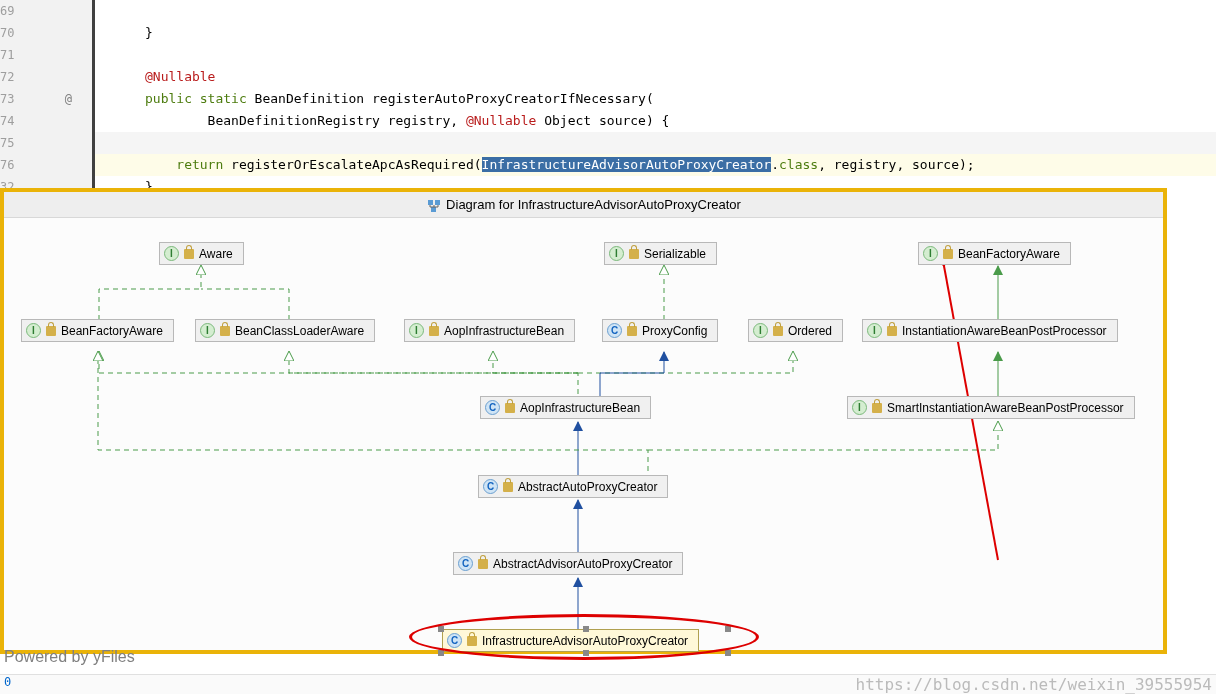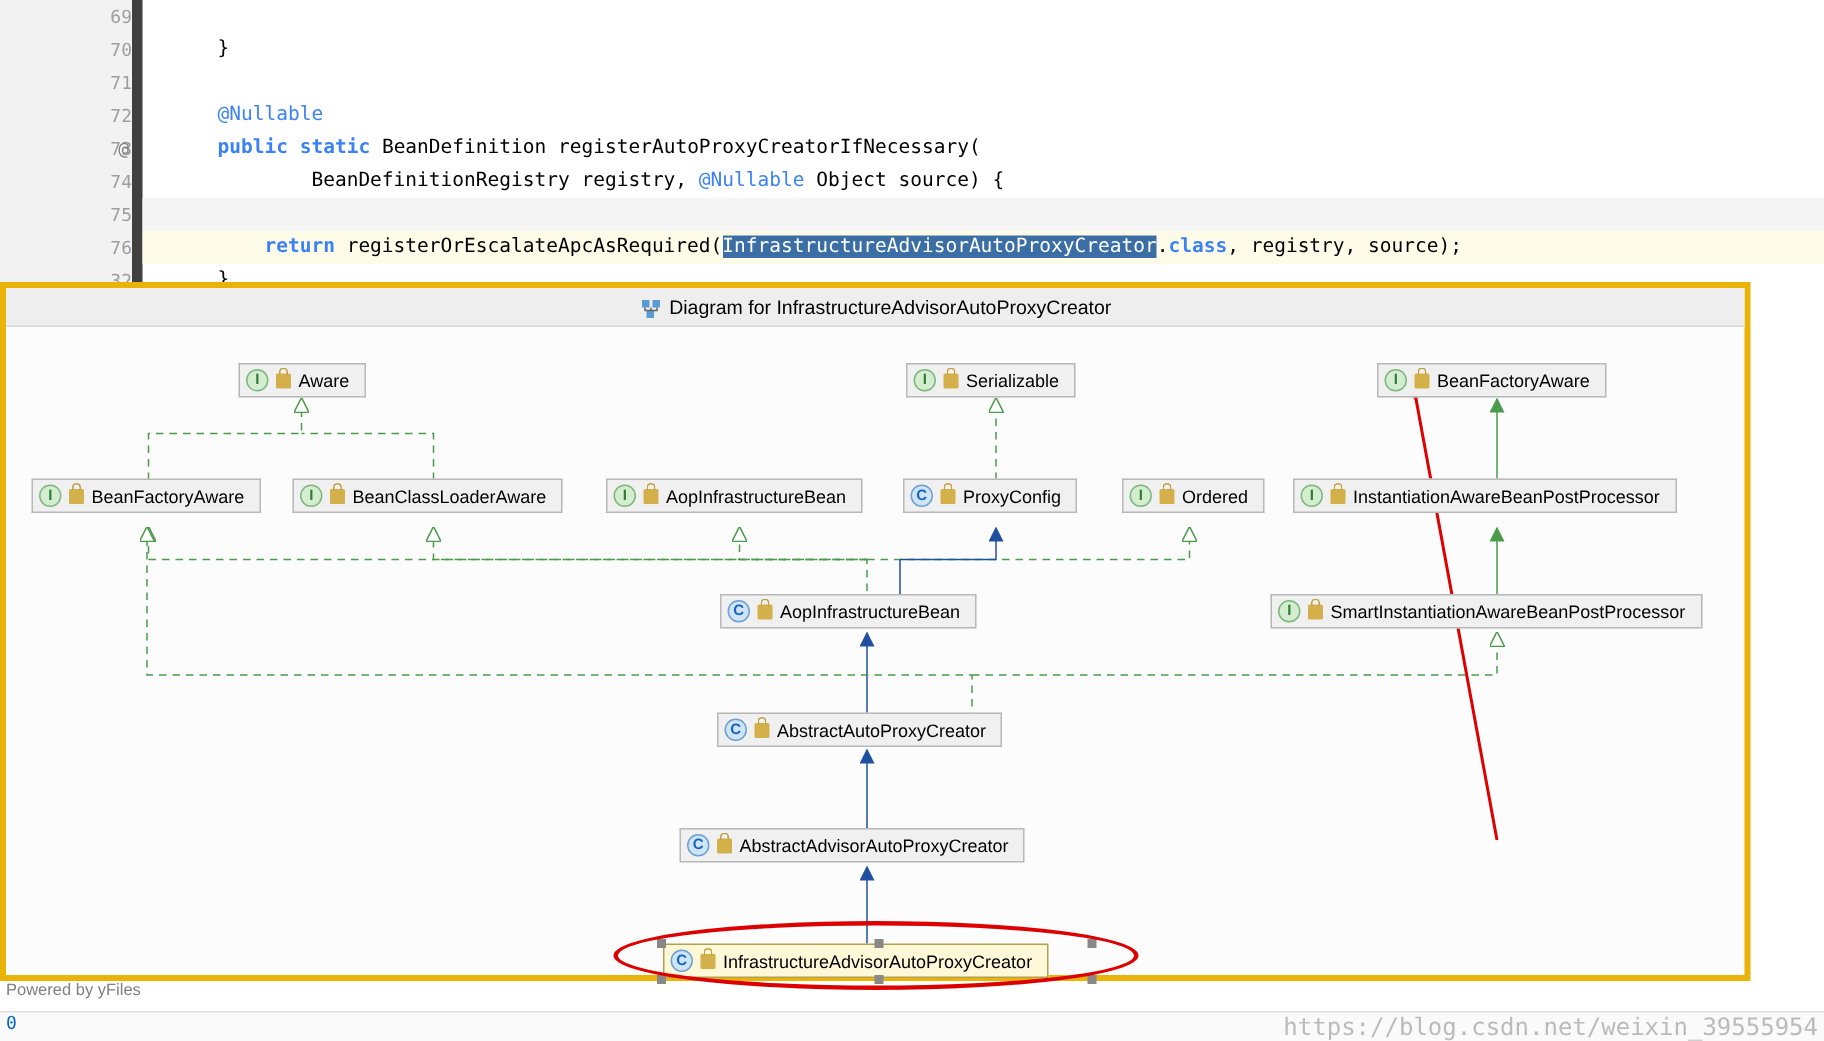--- a/index.html
+++ b/index.html
@@ -1,42 +1,42 @@
 <!DOCTYPE html>
 <html><head>
   <meta charset="utf-8">
   <style>
     *{margin:0;padding:0;box-sizing:border-box}
     body{font-family:Consolas,Monaco,monospace;font-size:13px;background:#fff;width:1216px;height:694px;overflow:hidden}
     .editor{display:flex;height:188px;background:#fff}
-    .gutter{width:95px;background:#f2f2f2;border-right:7px solid #404040;text-align:right;}
+    .gutter{width:95px;background:#f2f2f2;border-right:3px solid #404040;text-align:left;padding-right:18px}
     .gutter-row{height:22px;line-height:22px;color:#9e9e9e;font-size:12px;position:relative}
     .gutter-row .at{position:absolute;right:2px;color:#808080}
     .code-area{flex:1;position:relative}
     .code-line{height:22px;line-height:22px;padding-left:50px;white-space:pre}
     .code-line.hl{background:#fefce8}
     .code-line.hl-band{background:#f5f5f5}
-    .kw{color:#3b82f6;font-weight:bold}
-    .ann{color:#3b82f6}
+    .kw{color:#4d7c0f;font-weight:normal}
+    .ann{color:#b91c1c}
     .fn{}
     .sel{background:#3b6ea5;color:#fff}
     .diagram-wrap{width:1167px;height:466px;position:relative;background:#fcfcfc;border:4px solid #eab308}
     .diagram-title{height:26px;background:#eee;text-align:center;line-height:26px;font-size:13px;font-family:"Segoe UI",sans-serif;border-bottom:1px solid #d8d8d8;position:relative}
     .diagram-title .ticon{display:inline-block;width:16px;height:16px;vertical-align:middle;margin-right:4px}
     .canvas{position:absolute;top:26px;left:0;width:1167px;height:440px}
     svg.edges{position:absolute;top:0;left:0;width:1167px;height:440px}
     .node{position:absolute;background:#f0f0f0;border:1px solid #b8b8b8;padding:3px 10px 3px 4px;font-family:"Segoe UI",sans-serif;font-size:12px;display:flex;align-items:center;gap:5px;white-space:nowrap}
     .node.hl-node{background:#fff8d8;border-color:#b0a050}
     .badge{width:15px;height:15px;border-radius:50%;display:flex;align-items:center;justify-content:center;font-size:10px;font-weight:bold}
     .badge.i{background:#d4edd0;color:#2e7d32;border:1px solid #7cb97c}
     .badge.c{background:#cfe4f5;color:#1565c0;border:1px solid #6ca0d0}
     .lock{width:10px;height:10px;display:inline-block;background:linear-gradient(#d4b04a,#d4b04a);border-radius:1px;position:relative}
     .lock::before{content:"";position:absolute;top:-4px;left:2px;width:4px;height:4px;border:1px solid #c0a040;border-bottom:none;border-radius:3px 3px 0 0}
     .ellipse{position:absolute;border:3px solid #d00;border-radius:50%}
-    .footer-left{position:absolute;bottom:28px;left:4px;font-family:"Segoe UI",sans-serif;font-size:11px;color:#808080}
+    .footer-left{position:absolute;bottom:28px;left:4px;font-family:"Segoe UI",sans-serif;font-size:16px;color:#808080}
     .bottomstrip{position:absolute;bottom:0;left:0;width:1216px;height:20px;border-top:1px solid #e0e0e0;background:#fafafa}
     .bottomstrip .l{position:absolute;left:4px;color:#0066cc;font-size:12px}
     .bottomstrip .r{position:absolute;right:4px;color:#bbb;font-size:16px}
     .handle{position:absolute;width:6px;height:6px;background:#888}
   </style>
 </head>
 <body>
 
 <div class="editor">
   <div class="gutter">

